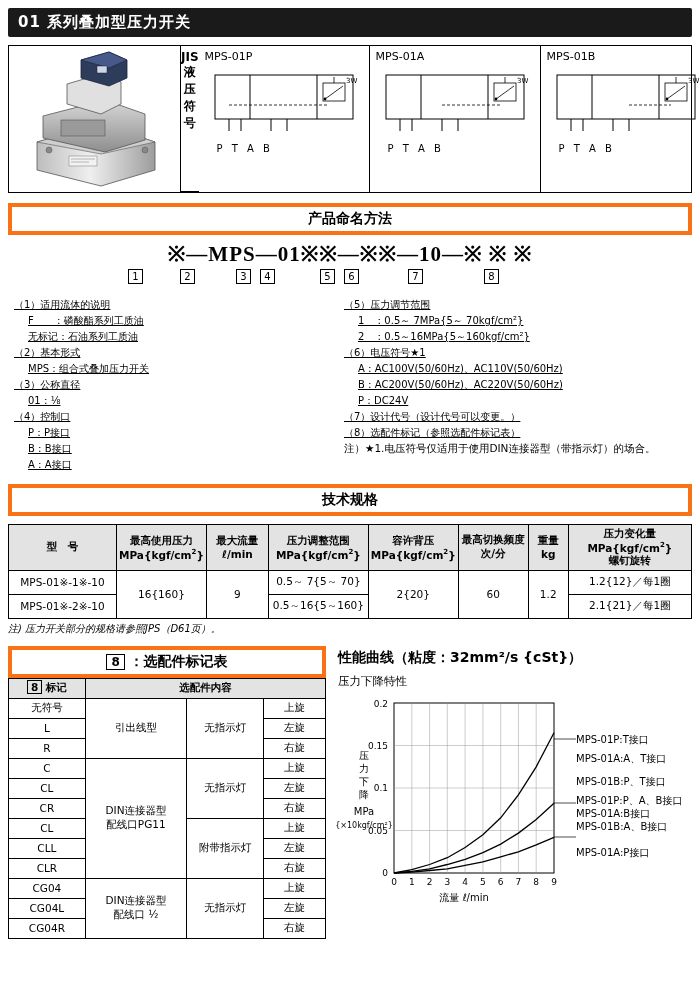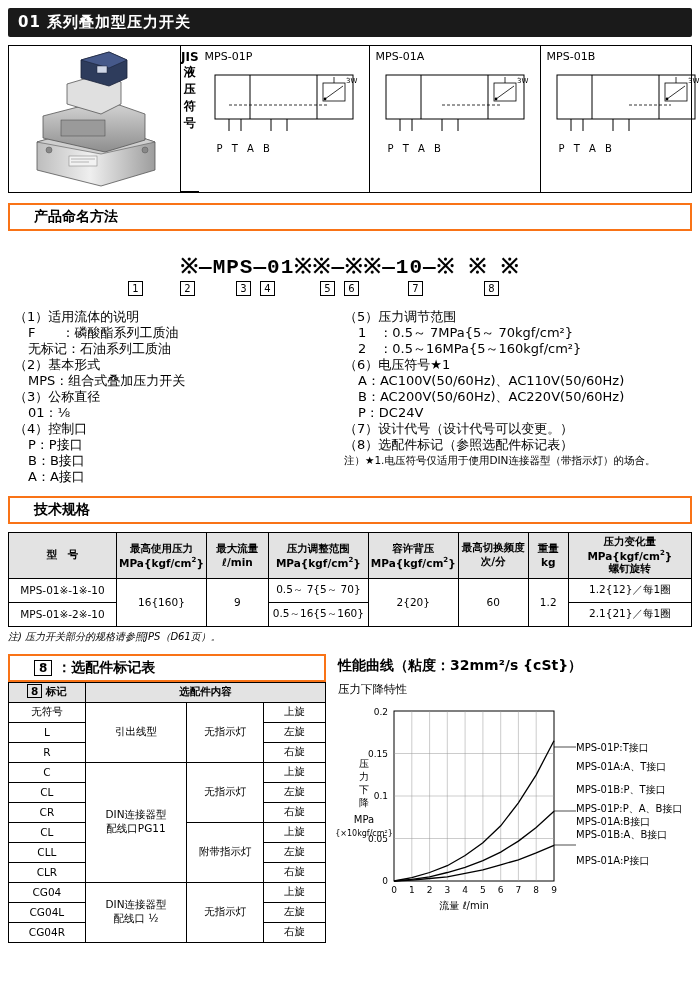--- a/index.html
+++ b/index.html
@@ -56,48 +56,49 @@
   }
   .sym-cell:last-child { border-right: none; }
   .sym-label { font-size: 11px; margin-bottom: 2px; }
 
   
   .sym-draw { position:relative; height: 74px; margin-top: 6px; }
 
   
   .sec-head {
     margin-top: 10px;
-    border: 2px solid #f97316;
+    border: 4px solid #f97316;
     font-size: 14px;
     font-weight: bold;
-    padding: 3px 24px;
+    padding: 3px 8px;
     background: #fff;
+    text-align: center;
   }
   .naming-area { position: relative; height: 235px; }
   .code-line {
     text-align:center;
     font-size: 21px;
     font-weight: bold;
     letter-spacing: 1px;
-    margin-top: 20px;
-    font-family: Liberation Mono, monospace;
+    margin-top: 4px;
+    font-family: Liberation Serif, serif;
   }
   .num-row { position: relative; height: 20px; margin-top: 2px; }
   .numbox {
     position: absolute;
     width: 15px; height: 15px;
     border: 1px solid #000;
     font-size: 10px;
     text-align: center;
     line-height: 14px;
   }
   .cols { display:flex; margin-top: 8px; }
   .colL { width: 330px; padding-left: 6px; }
   .colR { flex:1; padding-left: 6px;}
-  .item { font-size: 13px; line-height: 16px; }
+  .item { font-size: 10px; line-height: 16px; text-decoration: underline; }
   .indent1 { padding-left: 14px; }
   .note { font-size: 10.5px; line-height: 15px;}
 
   
   .spec-wrap { margin-top: 8px; }
   table { border-collapse: collapse; width: 100%; }
   .spec-table td, .spec-table th {
     border: 1px solid #000;
     text-align: center;
     font-size: 10.5px;

